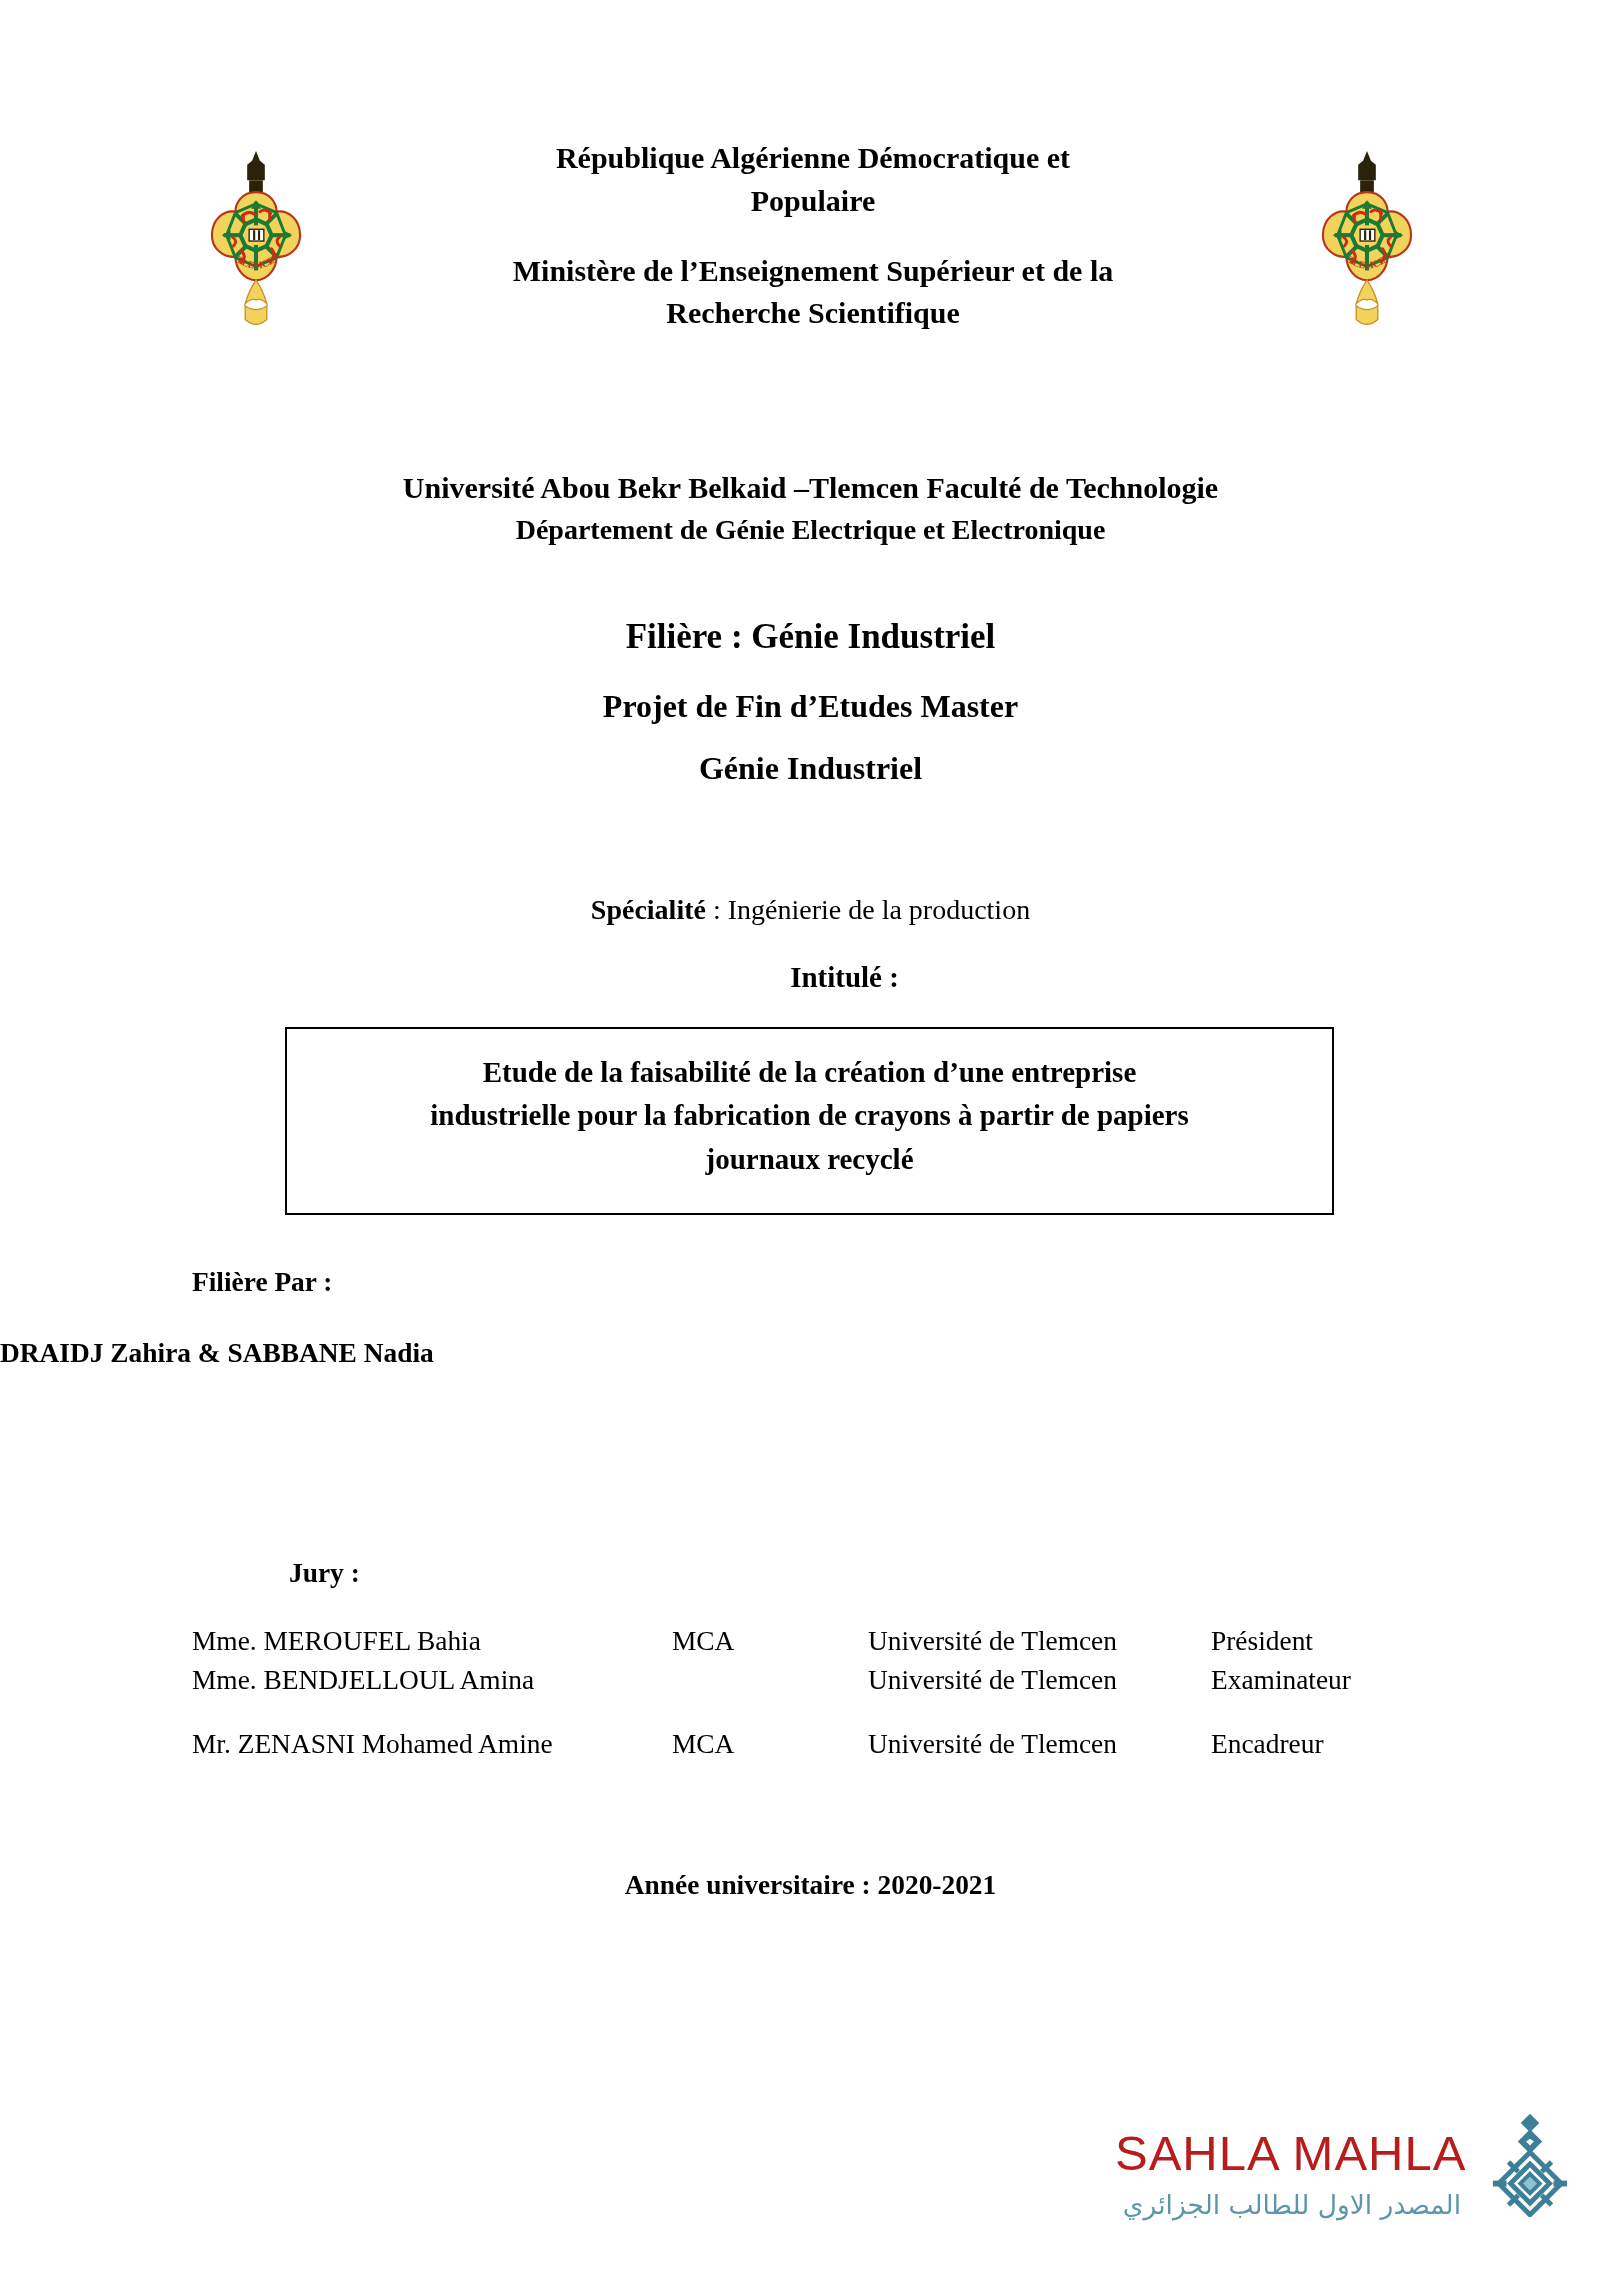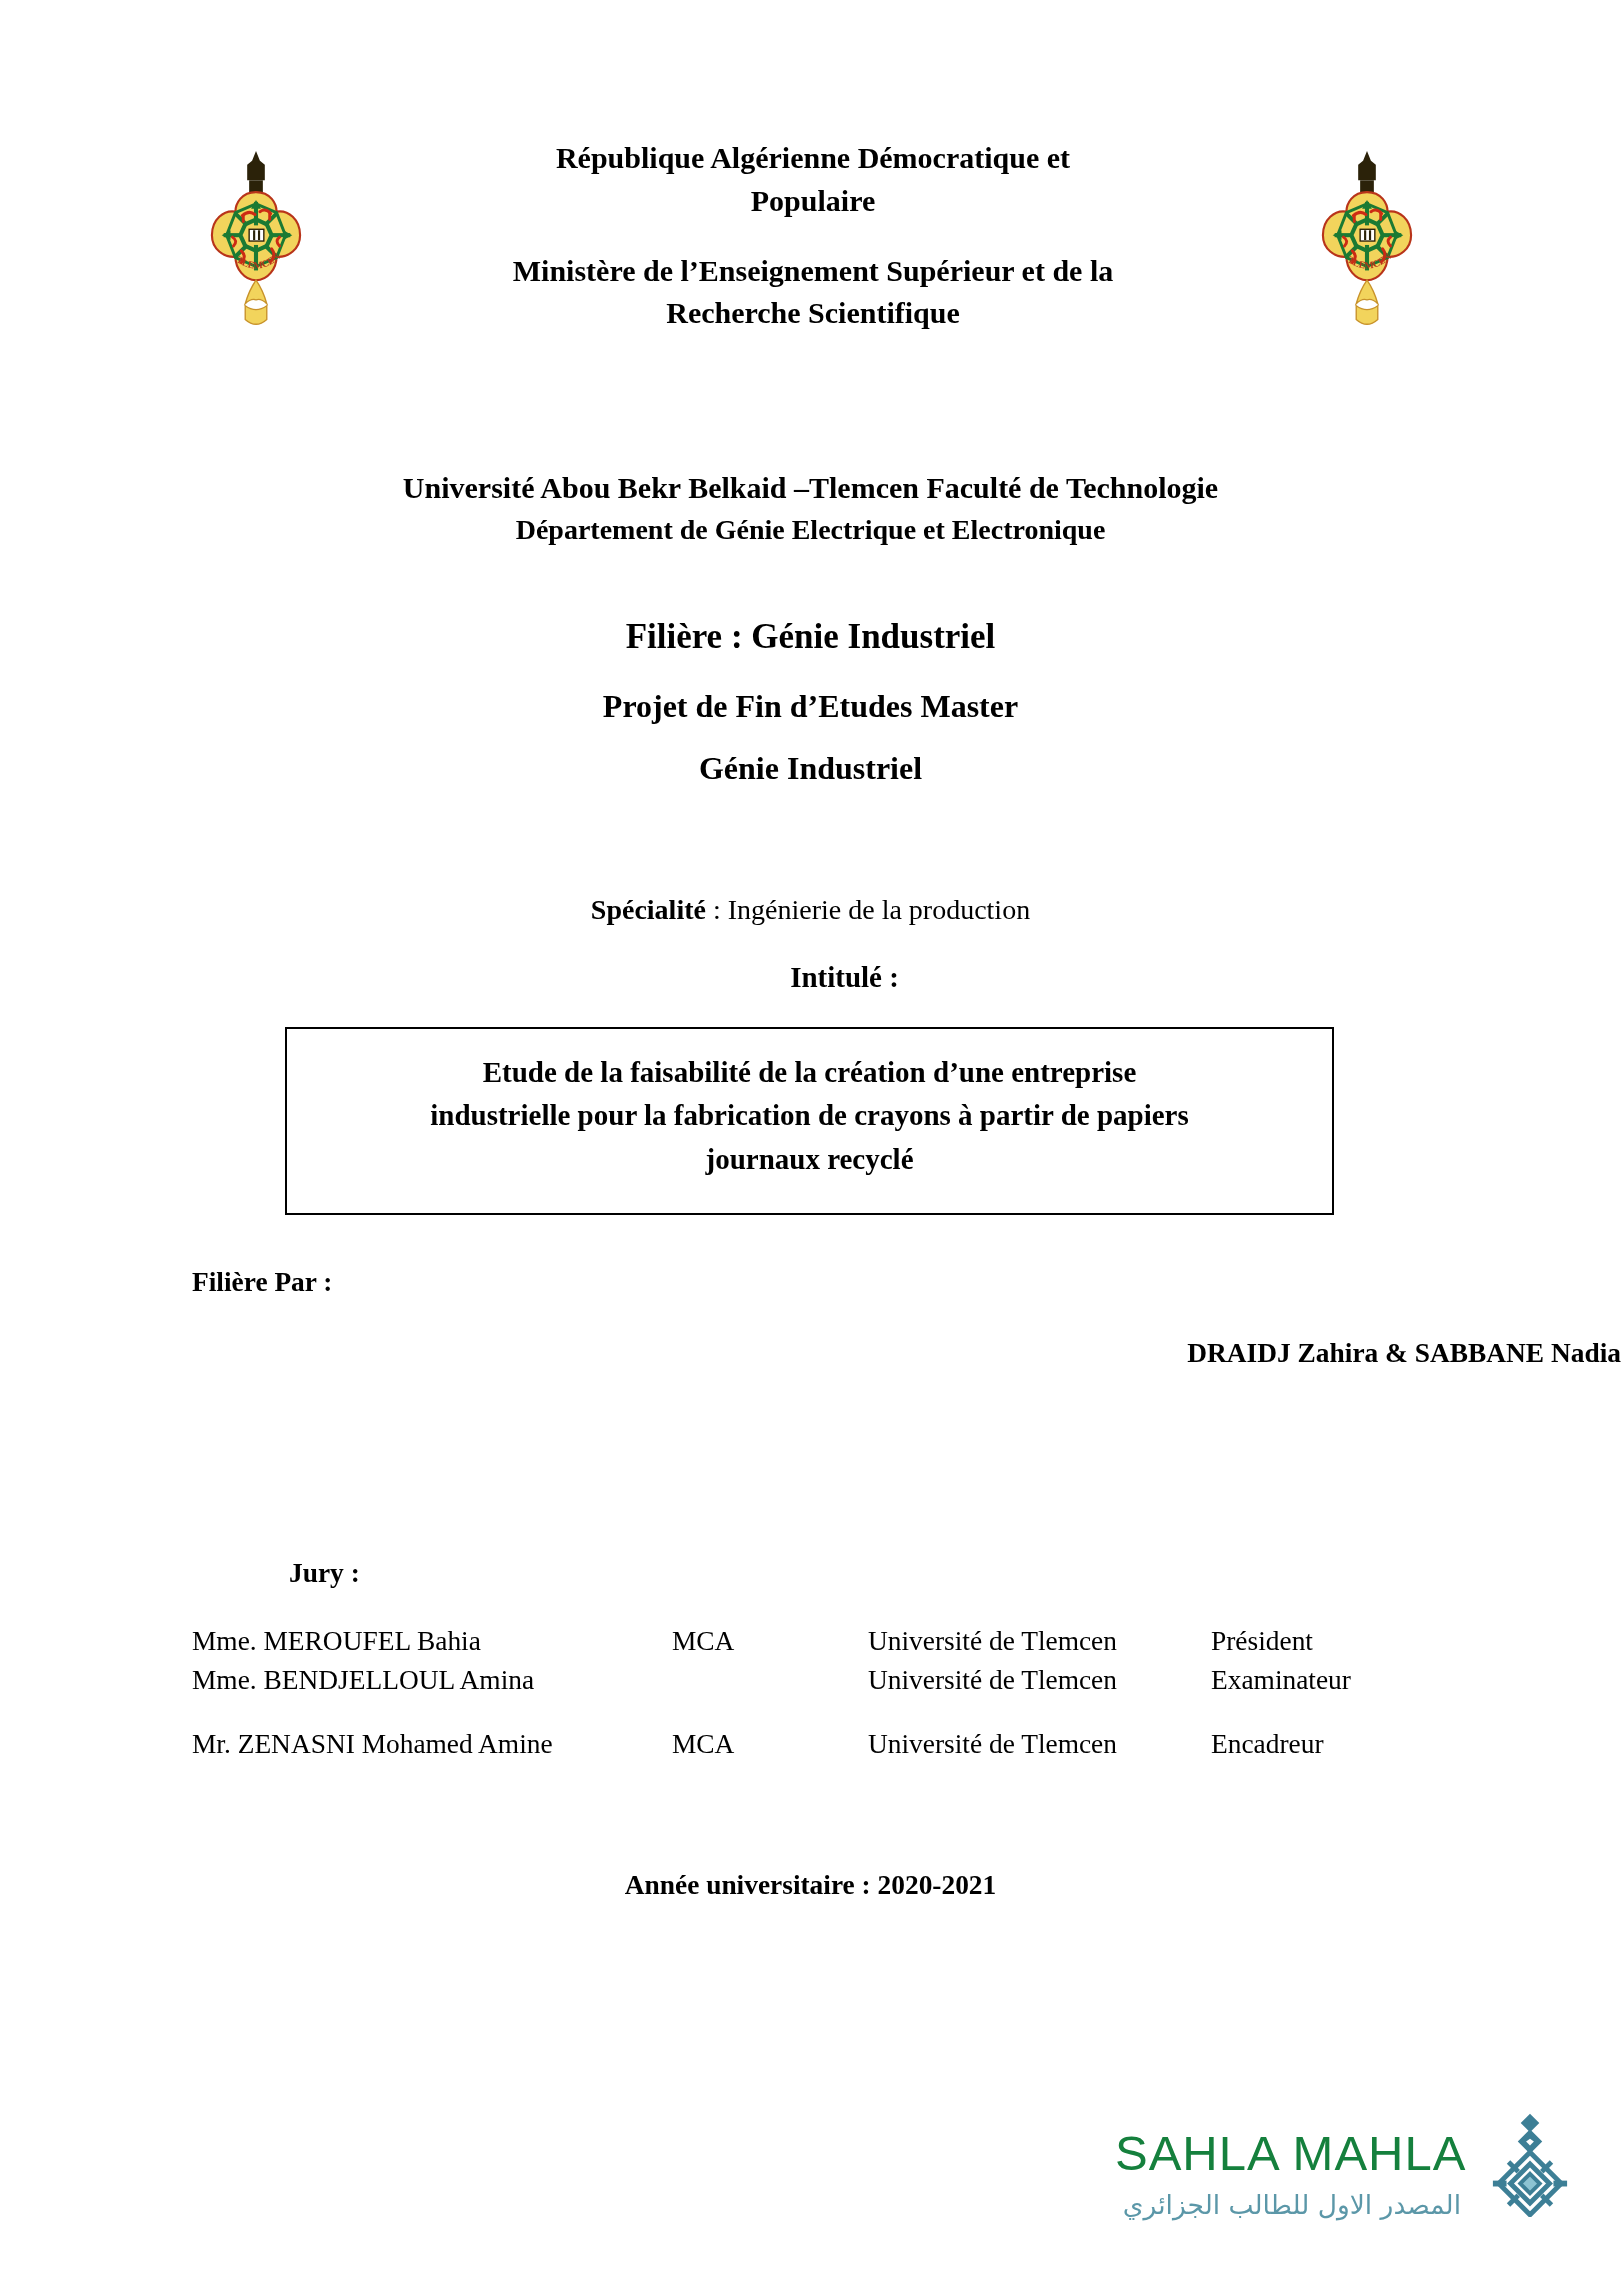--- a/index.html
+++ b/index.html
@@ -145,21 +145,21 @@
     left: 192px;
     top: 1267px;
     font-weight: bold;
     font-size: 27.4px;
   }
   .authors {
     position: absolute;
     left: 0;
     top: 1338px;
     width: 1621px;
-    text-align: right;
+    text-align: left;
     font-weight: bold;
     font-size: 27.4px;
   }
 
   
   .jury-label {
     position: absolute;
     left: 289px;
     top: 1558px;
     font-weight: bold;
@@ -204,21 +204,21 @@
     width: 451px;
     height: 118px;
   }
   .wm-word {
     position: absolute;
     left: 0;
     top: 0;
     font-family: "Liberation Sans", "DejaVu Sans", sans-serif;
     font-size: 49px;
     letter-spacing: 1px;
-    color: #15803d;
+    color: #b91c1c;
     white-space: nowrap;
   }
   .wm-arabic {
     position: absolute;
     left: 7.8px;
     top: 64px;
     font-family: "DejaVu Sans", "Liberation Sans", sans-serif;
     font-size: 26.5px;
     color: #5b97a8;
     direction: rtl;

